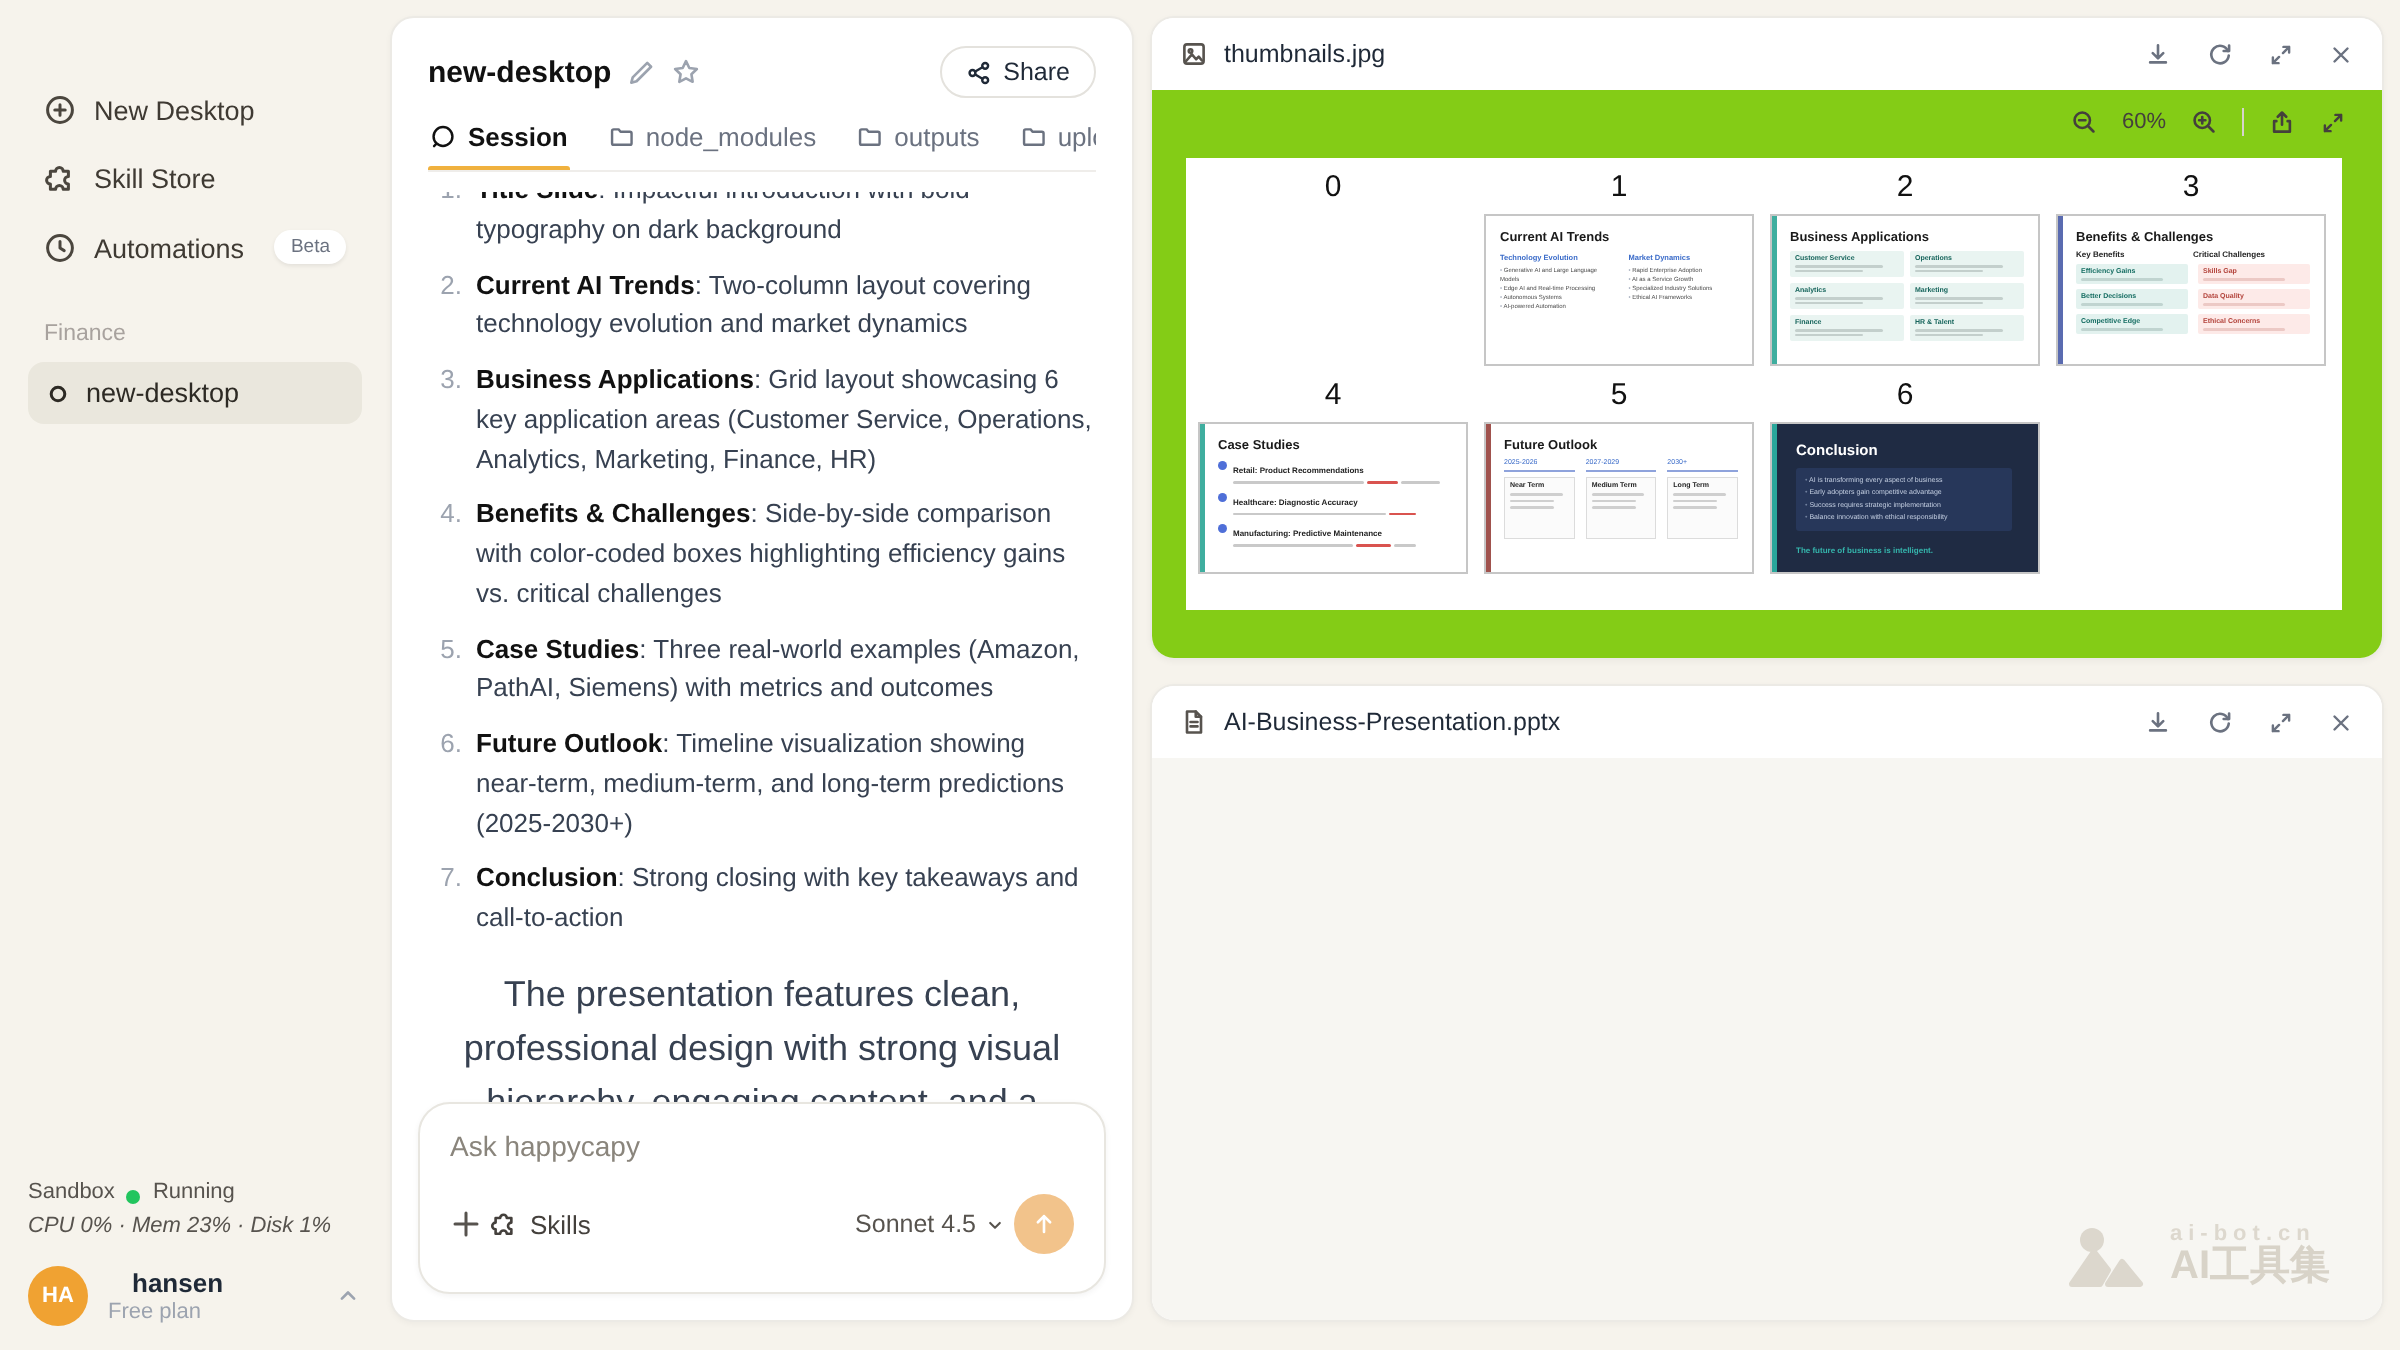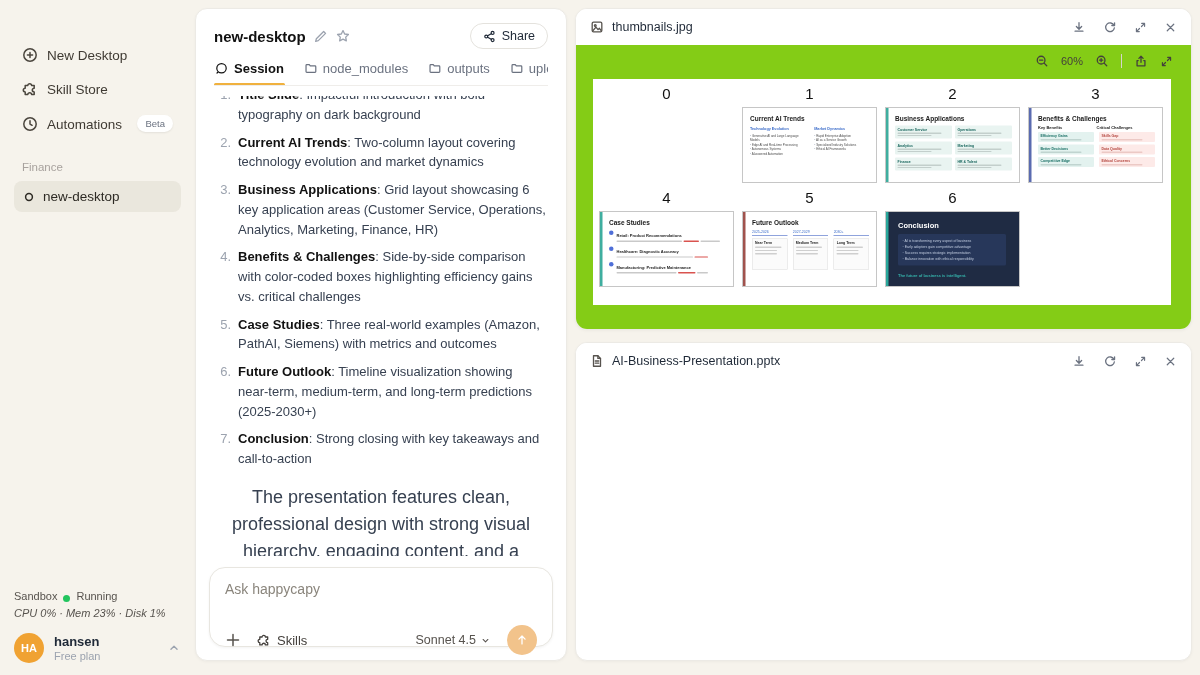--- a/index.html
+++ b/index.html
@@ -18,44 +18,44 @@
   .nav-item .nicon { color:#4b463e; }
   .badge { margin-left:auto; background:#fff; border-radius:999px; font-size:9.5px; color:#6b7280; padding:3px 8px; box-shadow:0 1px 2px rgba(0,0,0,.08); }
   .section-label { margin-top:22px; font-size:11.5px; color:#a8a29e; padding-left:8px; }
   .desktop-item { margin-top:8px; display:flex; align-items:center; gap:9px; background:#eae7dd; border-radius:8px; padding:8px 10px; font-size:13.5px; color:#2d2a24; cursor:pointer; }
   .sidebar-bottom { position:absolute; left:14px; right:14px; bottom:12px; }
   .sand-row { font-size:11px; color:#57534e; display:flex; align-items:flex-end; gap:6px; }
   .dot-green { width:7px; height:7px; border-radius:50%; background:#22c55e; }
   .stats-row { font-size:11px; color:#57534e; margin-top:5px;font-style:italic; }
   .user-row { margin-top:14px; display:flex; align-items:center; gap:10px; cursor:pointer; }
   .avatar { width:30px; height:30px; border-radius:50%; background:#f0a232; color:#fff; font-size:11px; font-weight:bold; display:flex; align-items:center; justify-content:center; }
-  .user-name { font-size:13px; color:#1f2937; font-weight:600; line-height:1.2; }
+  .user-name { font-size:13px; color:#1f2937; font-weight:600; line-height:1.2;margin-left:12px; }
   .user-plan { font-size:11px; color:#9ca3af; }
   .user-chevron { margin-left:auto; color:#9ca3af; }
 
   
   .mid-card { position:absolute; left:195px; top:8px; width:372px; height:653px; background:#fff; border:1px solid #eceae5; border-radius:12px; box-shadow:0 1px 3px rgba(0,0,0,.04); overflow:hidden; }
   .mid-head { padding:14px 18px 0; }
   .title-row { display:flex; align-items:center; gap:8px; }
   .ws-title { font-size:15px; font-weight:bold; color:#111; }
   .title-icon { color:#9ca3af; cursor:pointer; }
   .share-btn { margin-left:auto; display:flex; align-items:center; gap:6px; border:1px solid #e4e2dd; border-radius:999px; padding:5px 12px; font-size:12.5px; color:#1f2937; background:#fff; cursor:pointer; }
   .tabs-row { display:flex; align-items:flex-end; gap:18px; margin-top:12px; border-bottom:1px solid #efedea; overflow:hidden; white-space:nowrap; }
   .tab { display:flex; align-items:center; gap:6px; font-size:13px; color:#6b7280; padding:0 1px 9px; position:relative; cursor:pointer; flex:none; }
   .tab.active { color:#111; font-weight:600; }
   .tab.active::after { content:""; position:absolute; left:0; right:0; bottom:-1px; height:3px; border-radius:3px; background:#f0b13e; }
   .session-scroll { position:absolute; left:0; right:0; top:87px; bottom:104px; overflow:hidden; padding:0 20px; }
   .olist { margin-top:-11px; }
   .oli { display:flex; gap:7px; font-size:13px; line-height:1.52; color:#374151; margin-bottom:8px; }
   .oli .num { color:#9ca3af; min-width:15px; text-align:right; flex:none; }
   .oli b { color:#111; }
   .summary { font-size:18px; line-height:1.52; color:#374151; margin-top:15px;text-align:center; }
-  .composer { position:absolute; left:13px; right:13px; bottom:13px; height:80px; background:#fff; border:1px solid #e8e6e0; border-radius:16px; box-shadow:0 1px 3px rgba(0,0,0,.05); padding:13px 15px; }
+  .composer { position:absolute; left:13px; right:13px; bottom:13px; height:96px; background:#fff; border:1px solid #e8e6e0; border-radius:16px; box-shadow:0 1px 3px rgba(0,0,0,.05); padding:13px 15px; }
   .composer-ph { font-size:14px; color:#8a857c; cursor:text; }
-  .composer-row { display:flex; align-items:center; margin-top:28px; gap:16px; }
+  .composer-row { display:flex; align-items:center; margin-top:16px; gap:4px; }
   .plus-btn { color:#57534e; cursor:pointer; }
   .skills-btn { display:flex; align-items:center; gap:6px; font-size:13px; color:#44403c; cursor:pointer; }
   .model-select { margin-left:auto; display:flex; align-items:center; gap:4px; font-size:12.5px; color:#57534e; cursor:pointer; }
   .send-btn { width:30px; height:30px; border-radius:50%; background:#f2c38b; color:#fff; display:flex; align-items:center; justify-content:center; cursor:pointer; }
 
   
   .panel { position:absolute; background:#fff; border:1px solid #eceae5; border-radius:12px; box-shadow:0 1px 3px rgba(0,0,0,.04); overflow:hidden; }
   .panel-top { left:575px; top:8px; width:617px; height:322px; }
   .panel-bottom { left:575px; top:342px; width:617px; height:319px; }
   .panel-head { height:36px; display:flex; align-items:center; gap:8px; padding:0 14px; background:#fff; position:relative; z-index:2; }
@@ -598,15 +598,28 @@
               <path d="M9.5 3H13v3.5M13 3 9.2 6.8M6.5 13H3V9.5M3 13l3.8-3.8"></path>
             </svg>
           </span>
         <span class="pa">
             <svg class="ic" width="13" height="13" viewBox="0 0 16 16">
               <path d="M4 4l8 8M12 4l-8 8"></path>
             </svg>
           </span>
       </span>
     </div>
+    <div class="panel-body" style="background:#f7f6f2">
+      <div class="watermark">
+        <svg width="42" height="32" viewBox="0 0 42 32">
+          <circle cx="12" cy="8" r="6" fill="#dcd7cd"></circle>
+          <path d="M2 30 L13 14 L20 23 L16 30 Z" fill="#dcd7cd" stroke="#dcd7cd" stroke-width="3" stroke-linejoin="round"></path>
+          <path d="M20 30 L27 19 L36 30 Z" fill="#dcd7cd" stroke="#dcd7cd" stroke-width="3" stroke-linejoin="round"></path>
+        </svg>
+        <span>
+          <div class="wm-small">ai-bot.cn</div>
+          <div class="wm-big">AI工具集</div>
+        </span>
+      </div>
+    </div>
   </div>
 
 </div>
 
 </body></html>

